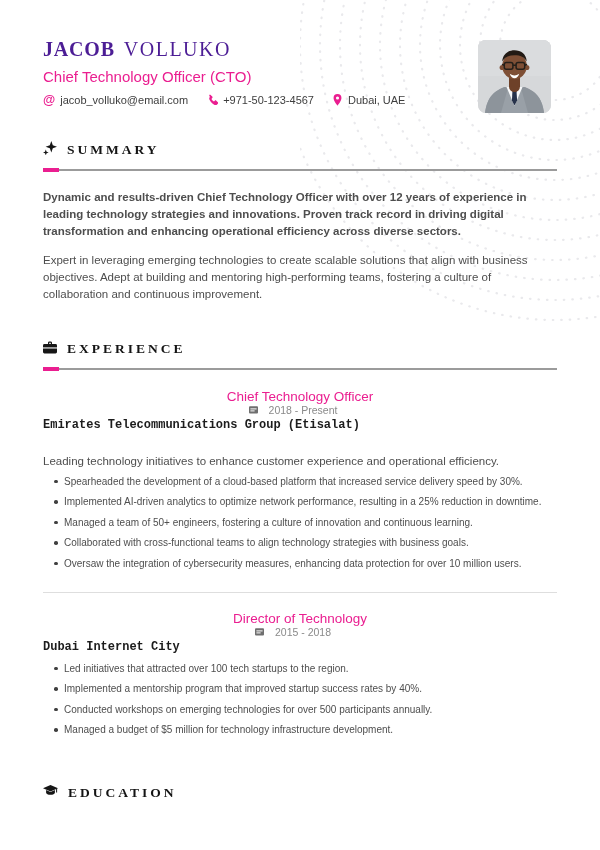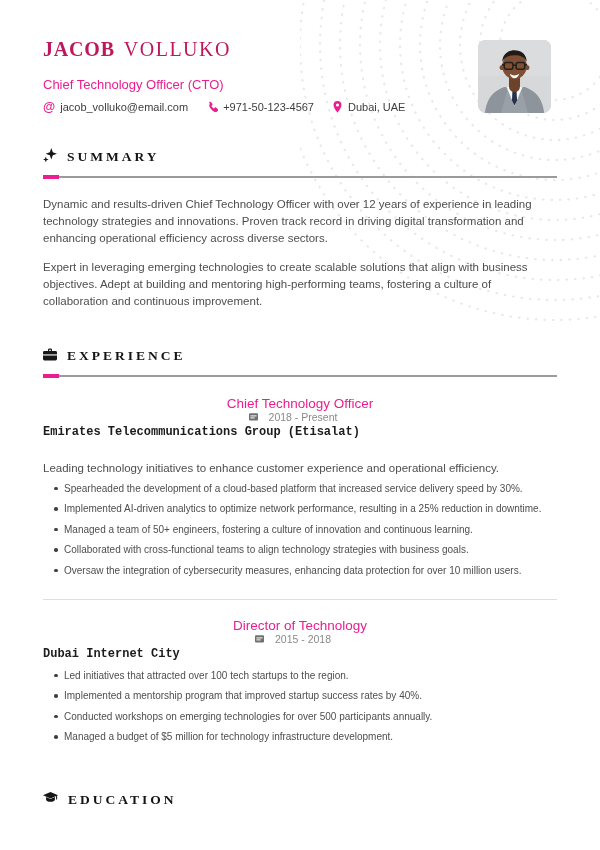--- a/index.html
+++ b/index.html
@@ -6,43 +6,43 @@
   html,body { width:600px; height:850px; }
   body {
     font-family:"Liberation Sans","DejaVu Sans",sans-serif;
     background:#ffffff; color:#222; position:relative; overflow:hidden;
   }
   .sheet { position:relative; width:600px; height:850px; padding:38px 43px 0 43px; }
   .watermark { position:absolute; top:0; right:0; pointer-events:none; z-index:0; }
   .content { position:relative; z-index:1; }
 
   
-  .name { font-family:"Liberation Serif","DejaVu Serif",serif; font-size:20px; color:#be185d; letter-spacing:.8px; }
+  .name { font-family:"Liberation Serif","DejaVu Serif",serif; font-size:20px; color:#4c1d95; letter-spacing:.8px; }
   .name .fn { font-weight:700; margin-right:9px; }
   .name .ln { font-weight:400; letter-spacing:1.5px; }
-  .role { color:#ea1e90; font-size:13px; margin-top:16px; }
+  .role { color:#ea1e90; font-size:15px; margin-top:7px; }
   .contacts { display:flex; align-items:center; gap:18px; margin-top:9px; font-size:11px; color:#3d3d3d; }
   .contact { display:flex; align-items:center; gap:5px; }
   .contact .ic { display:inline-flex; align-items:center; }
   .at-glyph { color:#ea1e90; font-size:12.5px; font-weight:700; line-height:1; }
 
   .photo { position:absolute; top:2px; right:6px; width:73px; height:73px; border-radius:8px; overflow:hidden; background:#d6d8da; z-index:2; }
 
   
   .section { margin-top:34px; }
   .section.exp { margin-top:37px; }
   .section.edu { margin-top:47px; }
   .sec-head { display:flex; align-items:center; gap:10px; }
   .sec-title { font-family:"Liberation Serif","DejaVu Serif",serif; font-size:13.5px; color:#141414; letter-spacing:3px; font-weight:600; }
   .rule { position:relative; height:4px; margin-top:9px; }
   .rule .line { position:absolute; left:0; right:0; top:1px; height:2px; background:#9b9b9b; }
   .rule .accent { position:absolute; left:0; top:0; width:16px; height:4px; background:#ea1e90; z-index:1; }
 
   .para { font-size:11.5px; line-height:17px; color:#4e4e4e; margin-top:12px; }
-  .para.first { margin-top:17px; }
+  .para.first { margin-top:17px;font-weight:bold; }
 
   
   .entry { margin-top:18px; }
   .entry-top { display:flex; align-items:center; justify-content:space-between;flex-direction:column; }
   .entry-title { color:#ea1e90; font-size:13.5px; }
   .entry-date { display:flex; align-items:flex-start; gap:11px; color:#8a8a8a; font-size:10.5px; margin-right:14px; }
   .entry-company { font-size:12px; font-weight:700; color:#1c1c1c; margin-top:2px;font-family:Liberation Mono, monospace; }
   .entry-desc { font-size:11.5px; color:#4e4e4e; margin-top:23px; }
   ul.bullets { list-style:none; margin-top:8px; padding-left:21px; }
   ul.bullets li { position:relative; font-size:10px; color:#4e4e4e; line-height:14px; margin-bottom:6.5px; }

